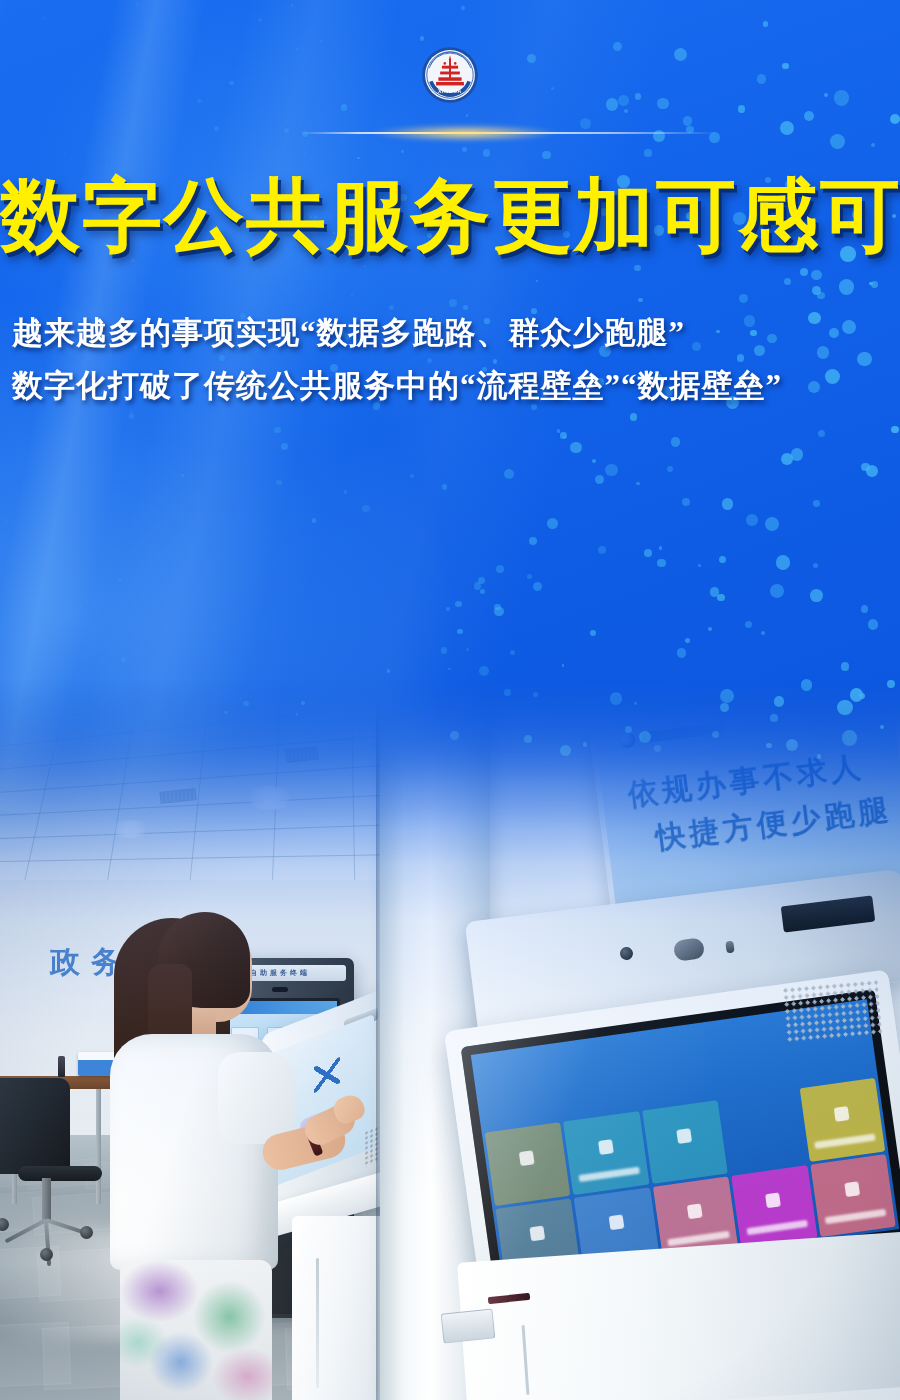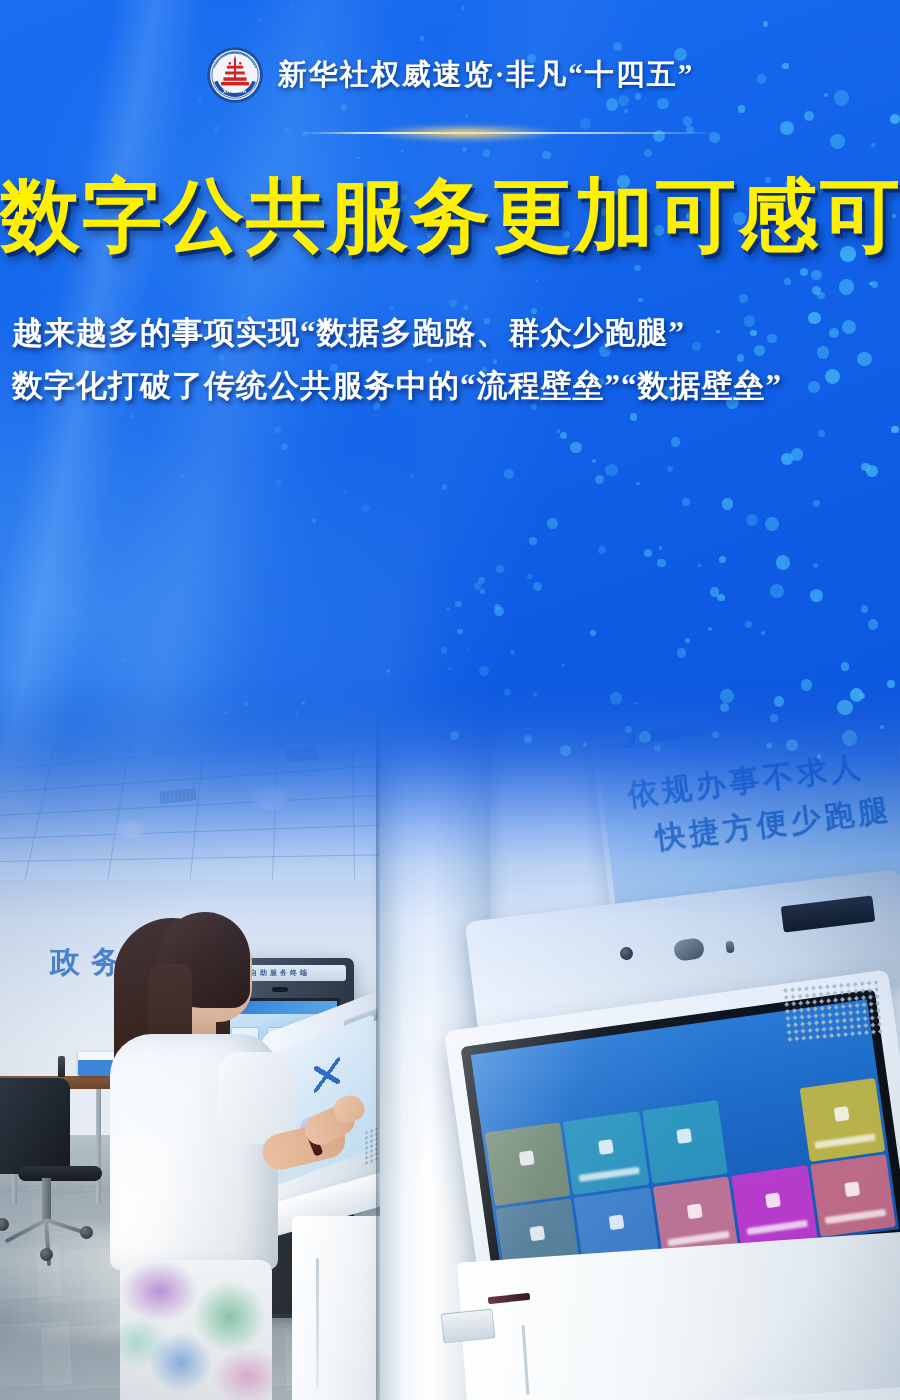--- a/index.html
+++ b/index.html
@@ -1026,21 +1026,20 @@
       <rect x="48.3" y="22" width="3.4" height="36" fill="#d32222"></rect>
       <rect x="36" y="34" width="28" height="5" fill="#d32222"></rect>
       <rect x="33" y="44" width="34" height="5" fill="#d32222"></rect>
       <rect x="30" y="54" width="40" height="6" fill="#d32222"></rect>
       <rect x="26" y="62" width="48" height="6" fill="#d32222"></rect>
       <circle cx="41" cy="30" r="2.2" fill="#d32222"></circle>
       <circle cx="59" cy="30" r="2.2" fill="#d32222"></circle>
       <path d="M50 88 a38 38 0 0 0 36 -26 l-6 -2 a32 32 0 0 1 -60 0 l-6 2 a38 38 0 0 0 36 26z" fill="#1b4fa8"></path>
       <text x="50" y="81" font-family="Liberation Sans, sans-serif" font-size="9" font-weight="bold" fill="#ffffff" text-anchor="middle" letter-spacing="1.2">XINHUA</text>
     </svg>
-    <div id="masthead">新华社权威速览·非凡“十四五”</div>
   </div>
 
   <div id="divider">
     <div class="bar"></div>
     <div class="glow"></div>
   </div>
 
   <div id="title">数字公共服务更加可感可及</div>
 
   <div id="body-lines">

